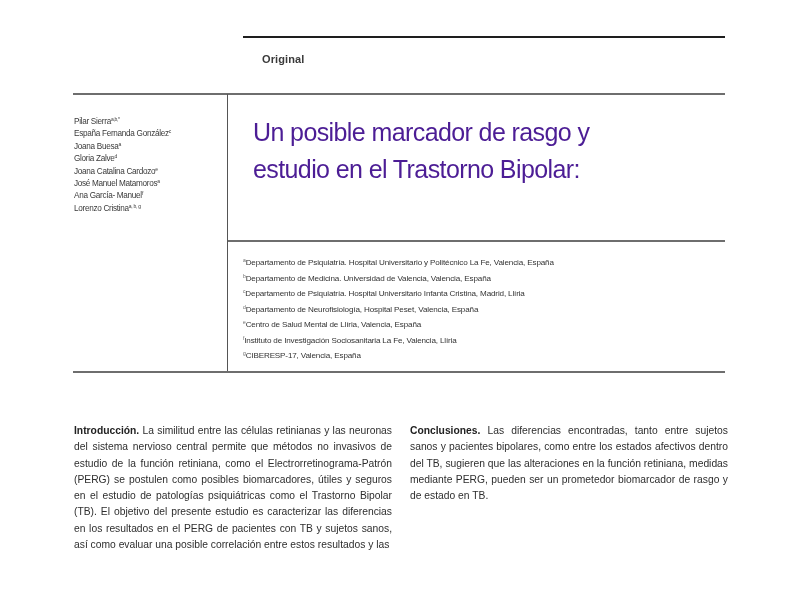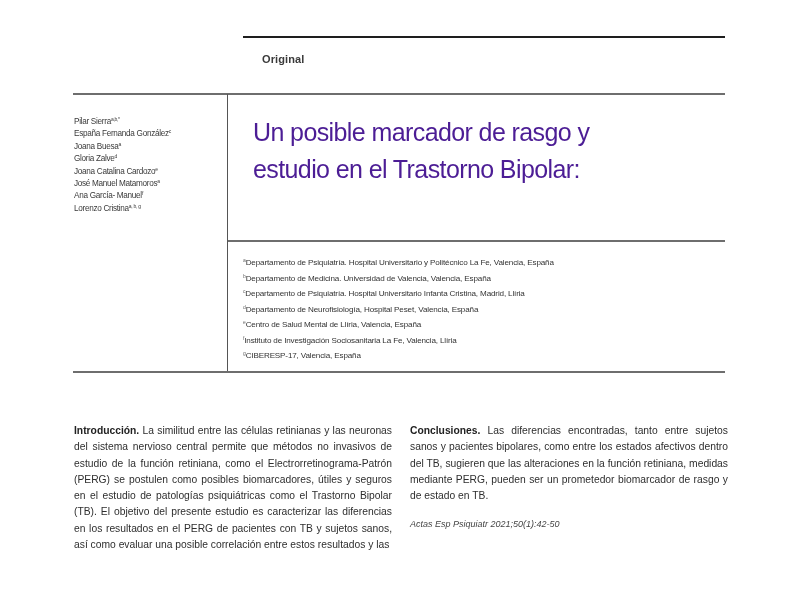--- a/index.html
+++ b/index.html
@@ -134,14 +134,13 @@
   <span class="aff"><sup>f</sup><span>Instituto de Investigación Sociosanitaria La Fe, Valencia, Llíria</span></span>
   <span class="aff"><sup>g</sup><span>CIBERESP-17, Valencia, España</span></span>
 </div>
 
 <div class="col col-left">
   <p class="para"><b>Introducción.</b><span> La similitud entre las células retinianas y las neuronas del sistema nervioso central permite que métodos no invasivos de estudio de la función retiniana, como el Electrorretinograma-Patrón (PERG) se postulen como posibles biomarcadores, útiles y seguros en el estudio de patologías psiquiátricas como el Trastorno Bipolar (TB). El objetivo del presente estudio es caracterizar las diferencias en los resultados en el PERG de pacientes con TB y sujetos sanos, así como evaluar una posible correlación entre estos resultados y las</span></p>
 </div>
 
 <div class="col col-right">
   <p class="para"><b>Conclusiones.</b><span> Las diferencias encontradas, tanto entre sujetos sanos y pacientes bipolares, como entre los estados afectivos dentro del TB, sugieren que las alteraciones en la función retiniana, medidas mediante PERG, pueden ser un prometedor biomarcador de rasgo y de estado en TB.</span></p>
-  <div class="citation">Actas Esp Psiquiatr 2021;50(1):42-50</div>
 </div>
 
 </body></html>

